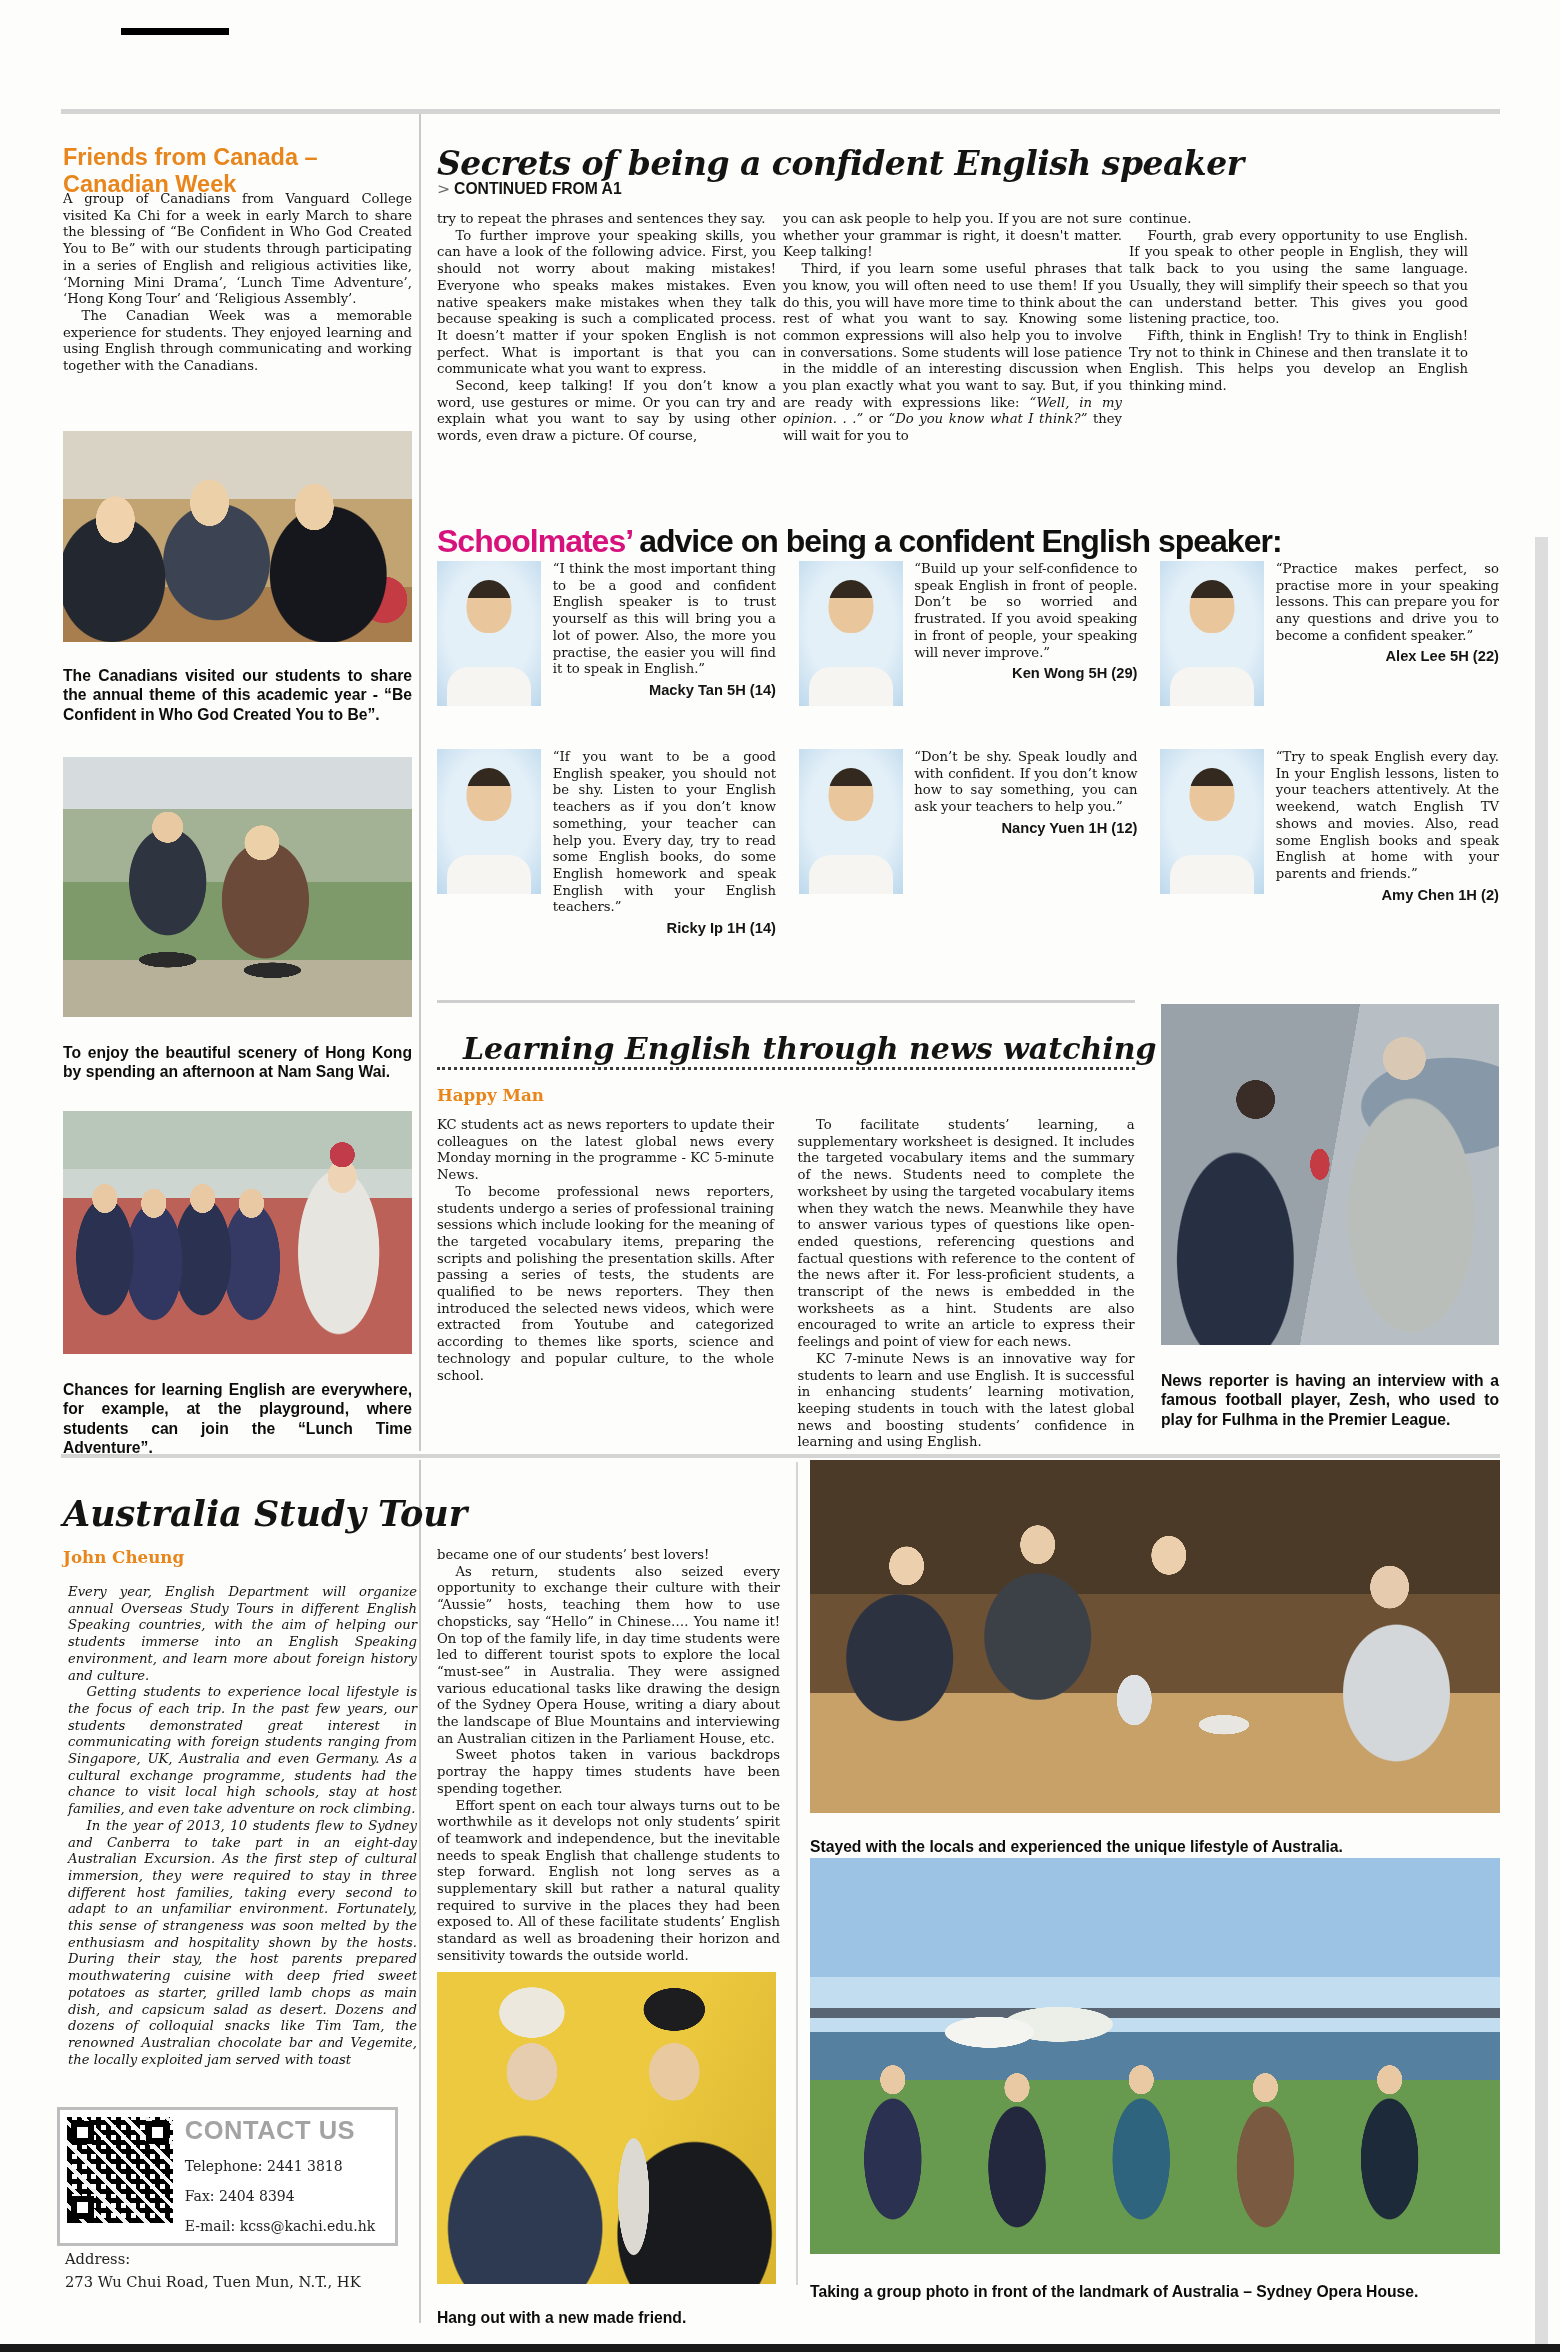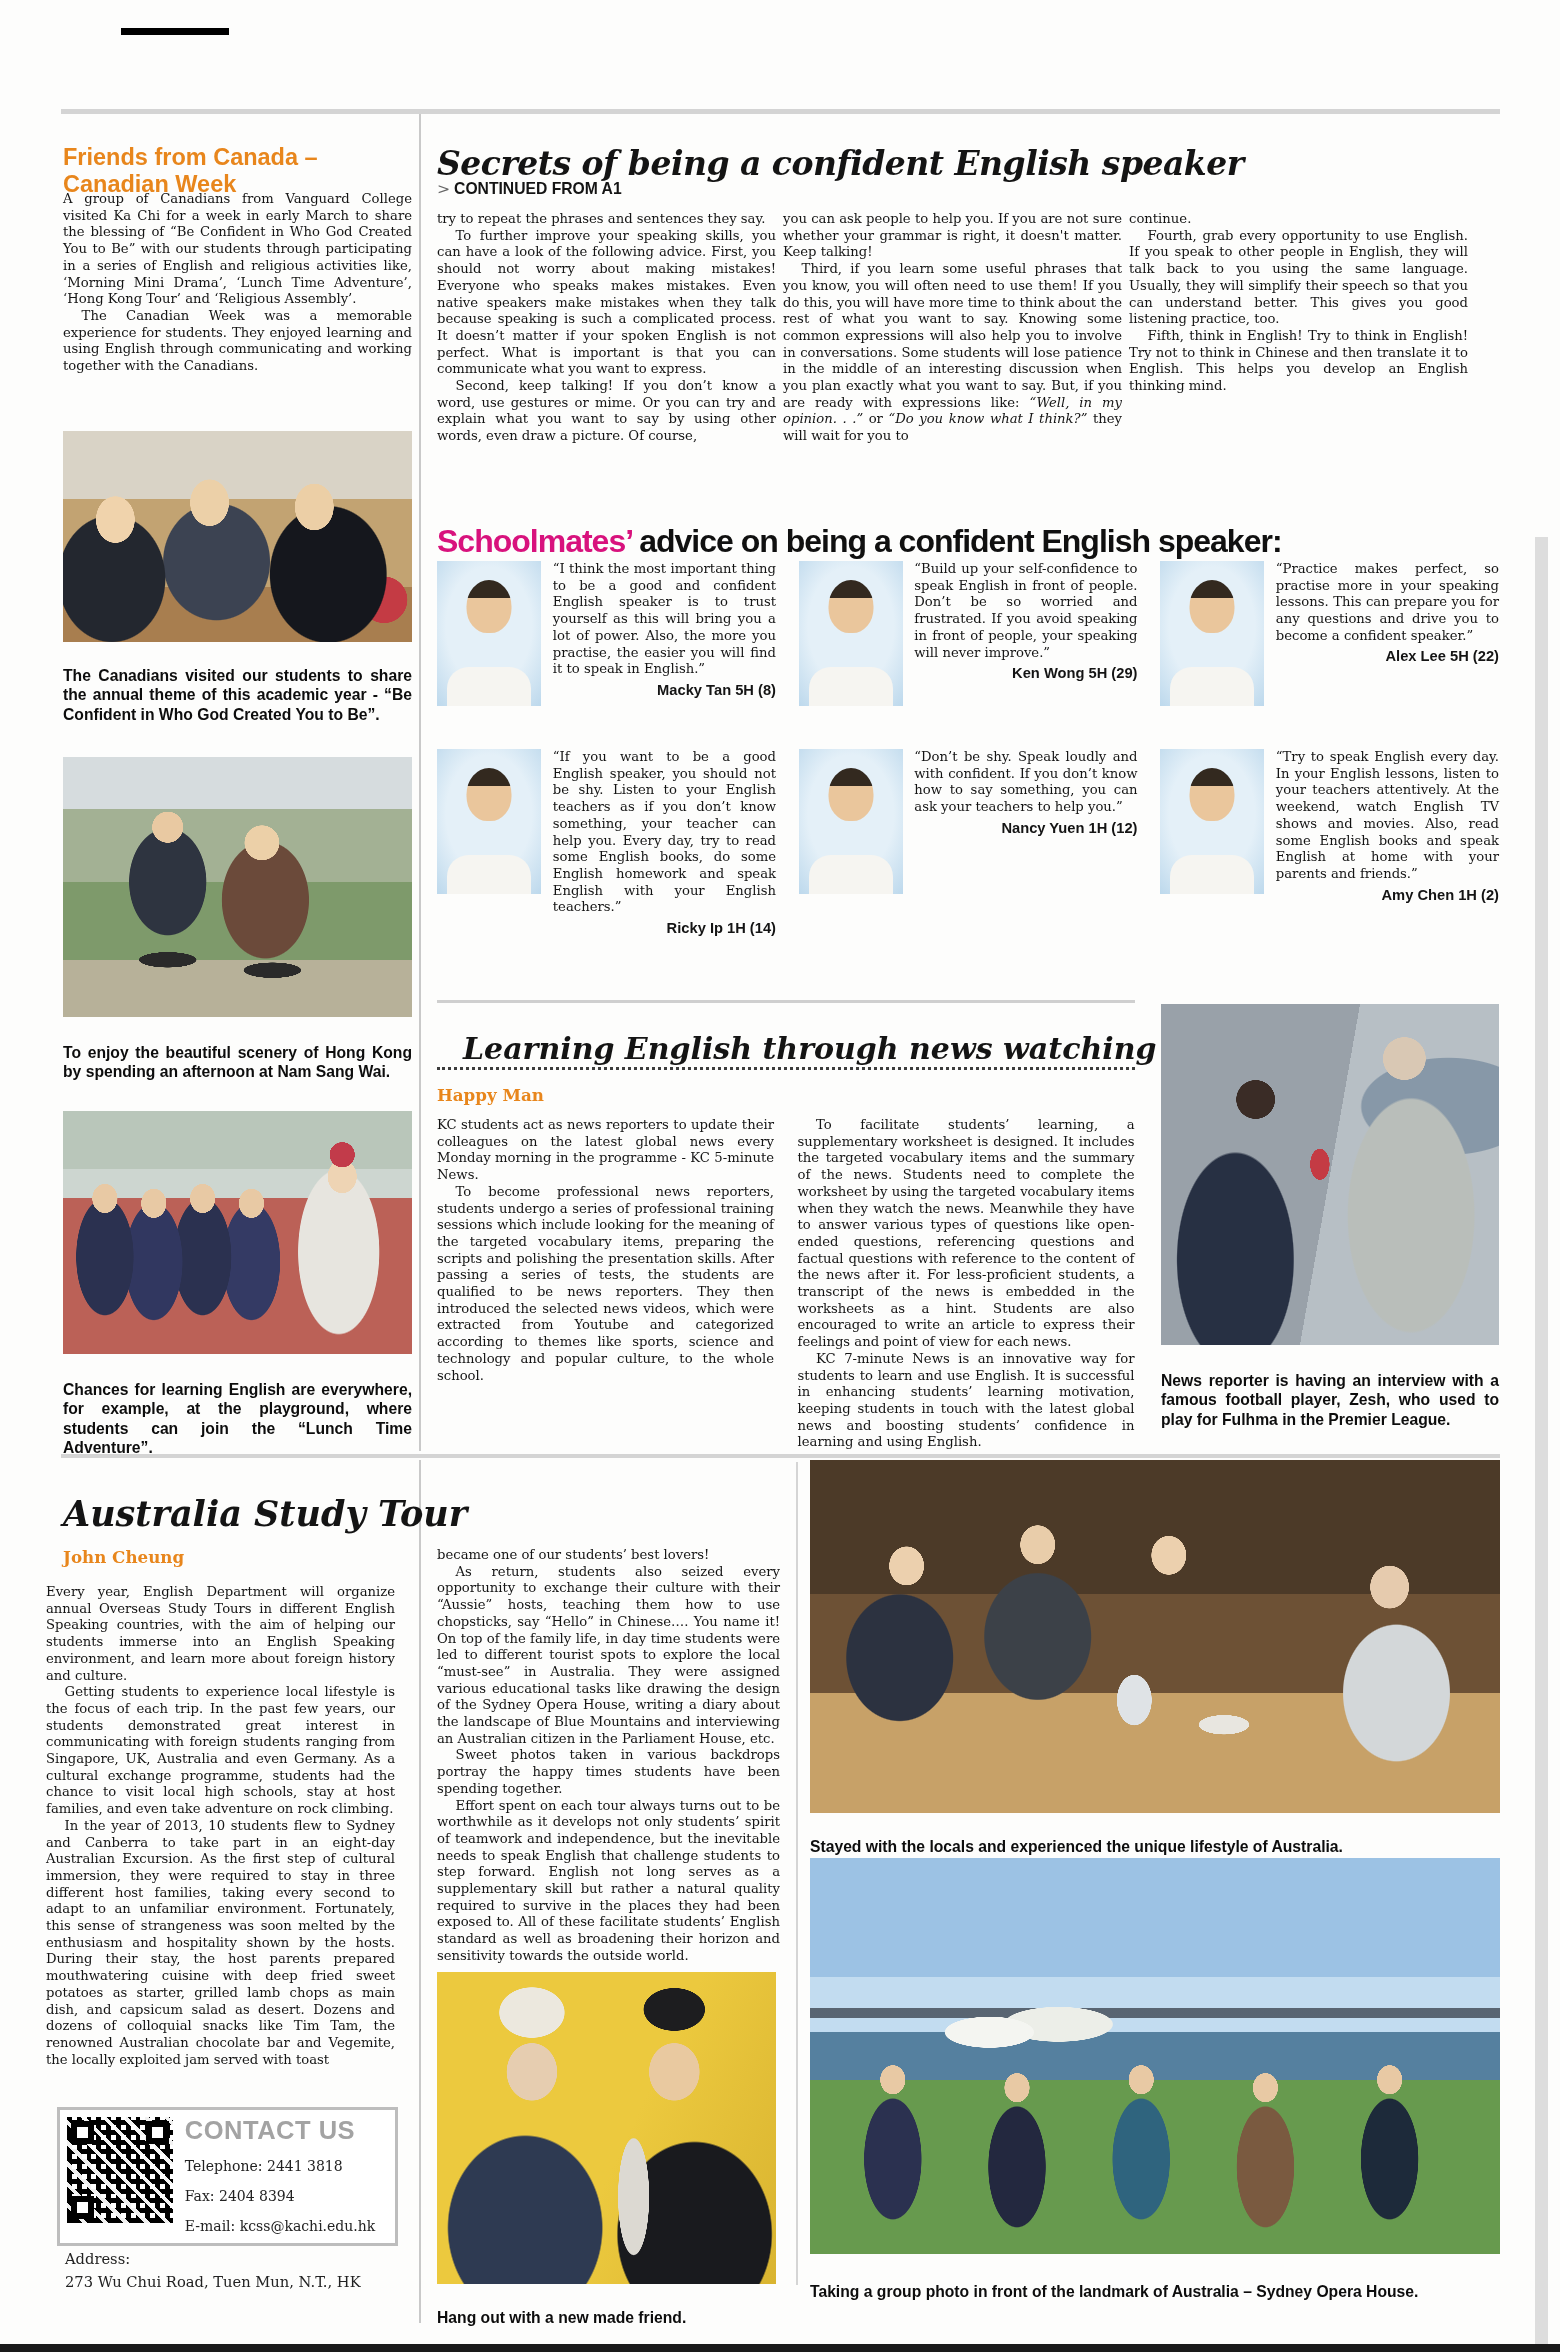--- a/index.html
+++ b/index.html
@@ -102,21 +102,21 @@
     radial-gradient(19.6px 19.6px at 28% 28%, #3a2c26 0 98%, transparent),
     radial-gradient(59px 108px at 22% 75%, #273043 0 98%, transparent),
     radial-gradient(9.8px 15.7px at 47% 47%, #c43b44 0 98%, transparent),
     radial-gradient(88px 49px at 85% 30%, #8798a8 0 98%, transparent),
     linear-gradient(100deg, #99a1a9 0 50%, #b7bfc5 50% 100%);}
   .cap-news{left:1161px;top:1355px;width:338px;}
 
   
   .aus-title{left:63px;top:1472px;width:412px;font:bold italic 35px/1.1 "DejaVu Serif",serif;}
   .aus-byline{left:63px;top:1547px;}
-  .aus-col1{left:46px;top:1584px;width:349px;}
+  .aus-col1{left:68px;top:1584px;width:349px;font-style:italic;}
   .aus-col2{left:437px;top:1547px;width:343px;}
   .photo-dinner{left:810px;top:1460px;width:690px;height:353px;background:
     radial-gradient(17.6px 19.6px at 14% 30%, #ecd0ae 0 98%, transparent),
     radial-gradient(17.6px 19.6px at 33% 24%, #e9cdaa 0 98%, transparent),
     radial-gradient(17.6px 19.6px at 52% 27%, #ecd0ae 0 98%, transparent),
     radial-gradient(19.6px 21.6px at 84% 36%, #e6cbae 0 98%, transparent),
     radial-gradient(54px 64px at 13% 56%, #2c3240 0 98%, transparent),
     radial-gradient(54px 64px at 33% 50%, #3c4148 0 98%, transparent),
     radial-gradient(54px 69px at 85% 66%, #d3d7d9 0 98%, transparent),
     radial-gradient(25.5px 9.8px at 60% 75%, #e8e6e0 0 98%, transparent),
@@ -212,21 +212,21 @@
   </div>
 
   <h2 class="abs sm-heading">
     <span class="accent">Schoolmates’</span><span> advice on being a confident English speaker:</span>
   </h2>
   <div class="abs sm-grid">
     <div class="sm-cell">
       <div class="portrait"></div>
       <div class="sm-text">
         <p class="sm-quote">“I think the most important thing to be a good and confident English speaker is to trust yourself as this will bring you a lot of power.  Also, the more you practise, the easier you will find it to speak in English.”</p>
-        <div class="sm-name">Macky Tan 5H (8)</div>
+        <div class="sm-name">Macky Tan 5H (14)</div>
       </div>
     </div>
     <div class="sm-cell">
       <div class="portrait"></div>
       <div class="sm-text">
         <p class="sm-quote">“Build up your self-confidence to speak English in front of people.  Don’t be so worried and frustrated.  If you avoid speaking in front of people, your speaking will never improve.”</p>
         <div class="sm-name">Ken Wong 5H (29)</div>
       </div>
     </div>
     <div class="sm-cell">

